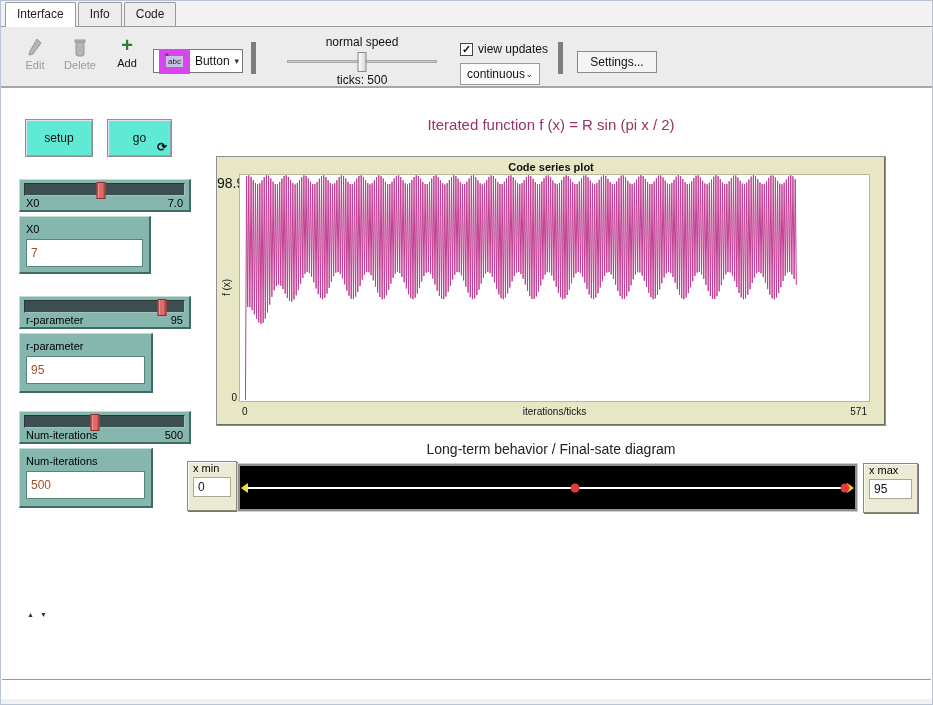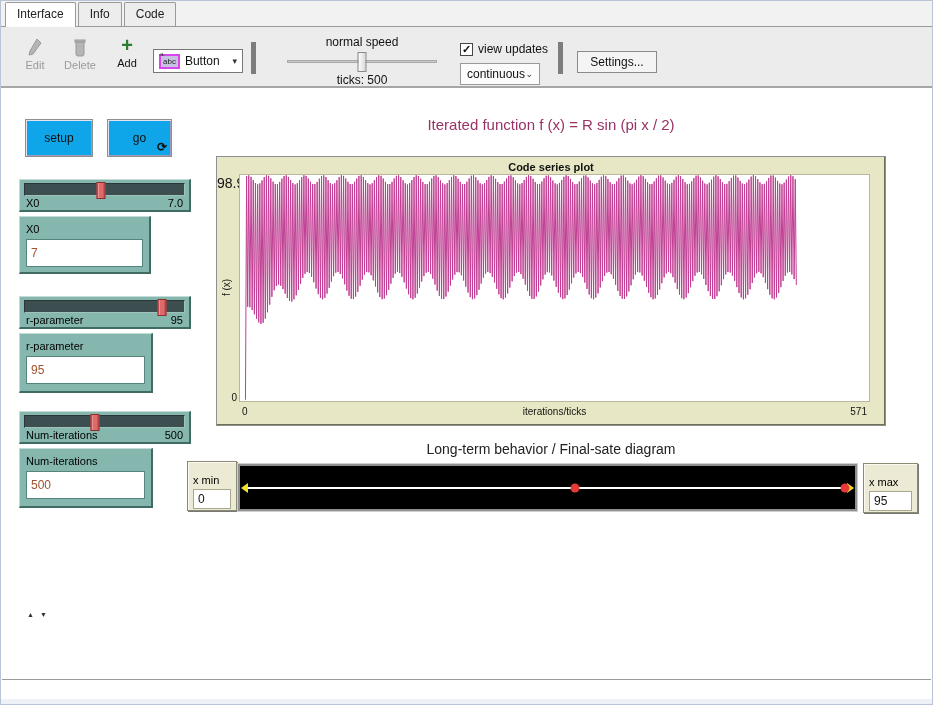--- a/index.html
+++ b/index.html
@@ -16,37 +16,37 @@
          background:#ededed; margin-right:2px; border-radius:2px 2px 0 0; cursor:default; color:#222; }
   .tab.active { background:#fff; position:relative; top:1px; padding-bottom:6px; }
   
   .toolbar { position:absolute; top:26px; left:0; right:0; height:61px; background:#ececec;
              border-bottom:2px solid #a6a6a6; }
   .tool-item { position:absolute; text-align:center; color:#9a9a9a; font-size:11px; }
   .tool-item .glyph { display:block; height:22px; }
   .tool-sep { position:absolute; width:5px; height:32px; background:#7d7d7d; top:15px; }
   .btn-dropdown { position:absolute; left:152px; top:22px; width:90px; height:24px; background:#fff;
                   border:1px solid #777; display:flex; align-items:center; padding:0 5px; gap:5px; font-size:12px; color:#111; }
-  .abc-badge { background:#c6c3e2; border:2px solid #d946ef; font-size:8px; padding:1px 2px; color:#222; position:relative; }
+  .abc-badge { background:#c6c3e2; border:7px solid #d946ef; font-size:8px; padding:1px 2px; color:#222; position:relative; }
   .abc-badge .tick { position:absolute; top:-5px; left:-2px; font-size:7px; color:#444; }
   .dd-arrow { margin-left:auto; font-size:9px; color:#333; }
   .speed-label { position:absolute; left:280px; top:8px; width:162px; text-align:center; font-size:12px; color:#111; }
   .speed-track { position:absolute; left:286px; top:33px; width:150px; height:3px; background:#c9c9c9; border:1px solid #aaa; }
   .speed-thumb { position:absolute; top:-9px; width:9px; height:20px; background:linear-gradient(90deg,#fdfdfd,#d8d8d8);
                  border:1px solid #888; transform:translateX(-50%); }
   .ticks-label { position:absolute; left:280px; top:46px; width:162px; text-align:center; font-size:12px; color:#111; }
   .chk-row { position:absolute; left:459px; top:15px; display:flex; align-items:center; gap:5px; font-size:12px; color:#111; }
   .chk-box { width:13px; height:13px; background:#fff; border:1px solid #444; font-size:11px; line-height:11px;
              text-align:center; color:#111; font-weight:bold; }
   .mode-dd { position:absolute; left:459px; top:36px; width:80px; height:22px; background:#fbfbfb; border:1px solid #999;
              display:flex; align-items:center; padding:0 6px; font-size:12px; color:#111; }
   .settings-btn { position:absolute; left:576px; top:24px; width:80px; height:22px; background:#f4f4f4; border:1px solid #8a8a8a;
                   font-size:12px; color:#111; text-align:center; line-height:20px; }
   
-  .nl-btn { position:absolute; background:#0ea5e9; border:1px solid #8f8f8f;
+  .nl-btn { position:absolute; background:#5eead4; border:1px solid #8f8f8f;
             box-shadow:inset 1px 1px 0 #e4e2f2, inset -1px -1px 0 #9e9cba;
             font-size:12px; color:#111; display:flex; align-items:center; justify-content:center; }
   .go-icon { position:absolute; right:4px; bottom:2px; font-size:12px; font-weight:bold; color:#111; }
   .model-title { position:absolute; left:215px; top:108px; width:670px; text-align:center;
                  font-size:15px; color:#993366;margin-top:7px; }
   
   .nl-slider { position:absolute; width:172px; height:33px; background:#85b7af;
                border-top:1px solid #c4dcd6; border-left:1px solid #c4dcd6;
                border-right:2px solid #3f6b63; border-bottom:2px solid #3f6b63; }
   .nl-slider .track { position:absolute; left:4px; right:4px; top:3px; height:13px; background:#3d4e50;
@@ -76,21 +76,21 @@
   .ymax { position:absolute; left:0; top:18px; width:20px; text-align:left; font-size:14px; color:#111; }
   .ymin { position:absolute; left:0; top:235px; width:20px; text-align:right; font-size:10px; color:#111; }
   .ylab { position:absolute; left:-1px; top:125px; width:20px; text-align:center; font-size:10px; color:#111;
           transform:rotate(-90deg); white-space:nowrap; }
   .xrow { position:absolute; left:22px; top:249px; width:631px; font-size:10px; color:#111; }
   .x0 { position:absolute; left:3px; } .xc { position:absolute; left:0; width:100%; text-align:center; }
   .x1 { position:absolute; right:3px; }
   
   .fs-label { position:absolute; left:215px; top:440px; width:670px; text-align:center; font-size:14px; color:#222; }
   .fs-box { position:absolute; background:#ece9d5; border:1px solid #8a8a72;
-            box-shadow:inset 1px 1px 0 #fbfaf0, 1px 1px 0 #777; padding:12px 5px; }
+            box-shadow:inset 1px 1px 0 #fbfaf0, 1px 1px 0 #777; padding:0 5px; }
   .fs-box .ilabel { font-size:11px; color:#000; margin-bottom:3px; }
   .fs-box .ifield { width:100%; height:20px; background:#fff; border:1px solid #a8a88c;
                     font-family:"Liberation Sans", sans-serif; font-size:12px; color:#111; padding:1px 4px; }
   .world { position:absolute; left:237px; top:463px; width:619px; height:47px; background:#000;
            border:2px solid #8f8f8f; box-shadow:0 0 0 1px #cfcfcf; }
   .world-line { position:absolute; left:5px; right:3px; top:50%; height:2px; margin-top:-1px; background:#fff; }
   .arrow-l { position:absolute; left:1px; top:50%; transform:translateY(-50%); width:0; height:0;
              border-top:5px solid transparent; border-bottom:5px solid transparent; border-right:7px solid #f0e030; }
   .arrow-r { position:absolute; right:1px; top:50%; transform:translateY(-50%); width:0; height:0;
              border-top:5px solid transparent; border-bottom:5px solid transparent; border-left:7px solid #f0e030; }

